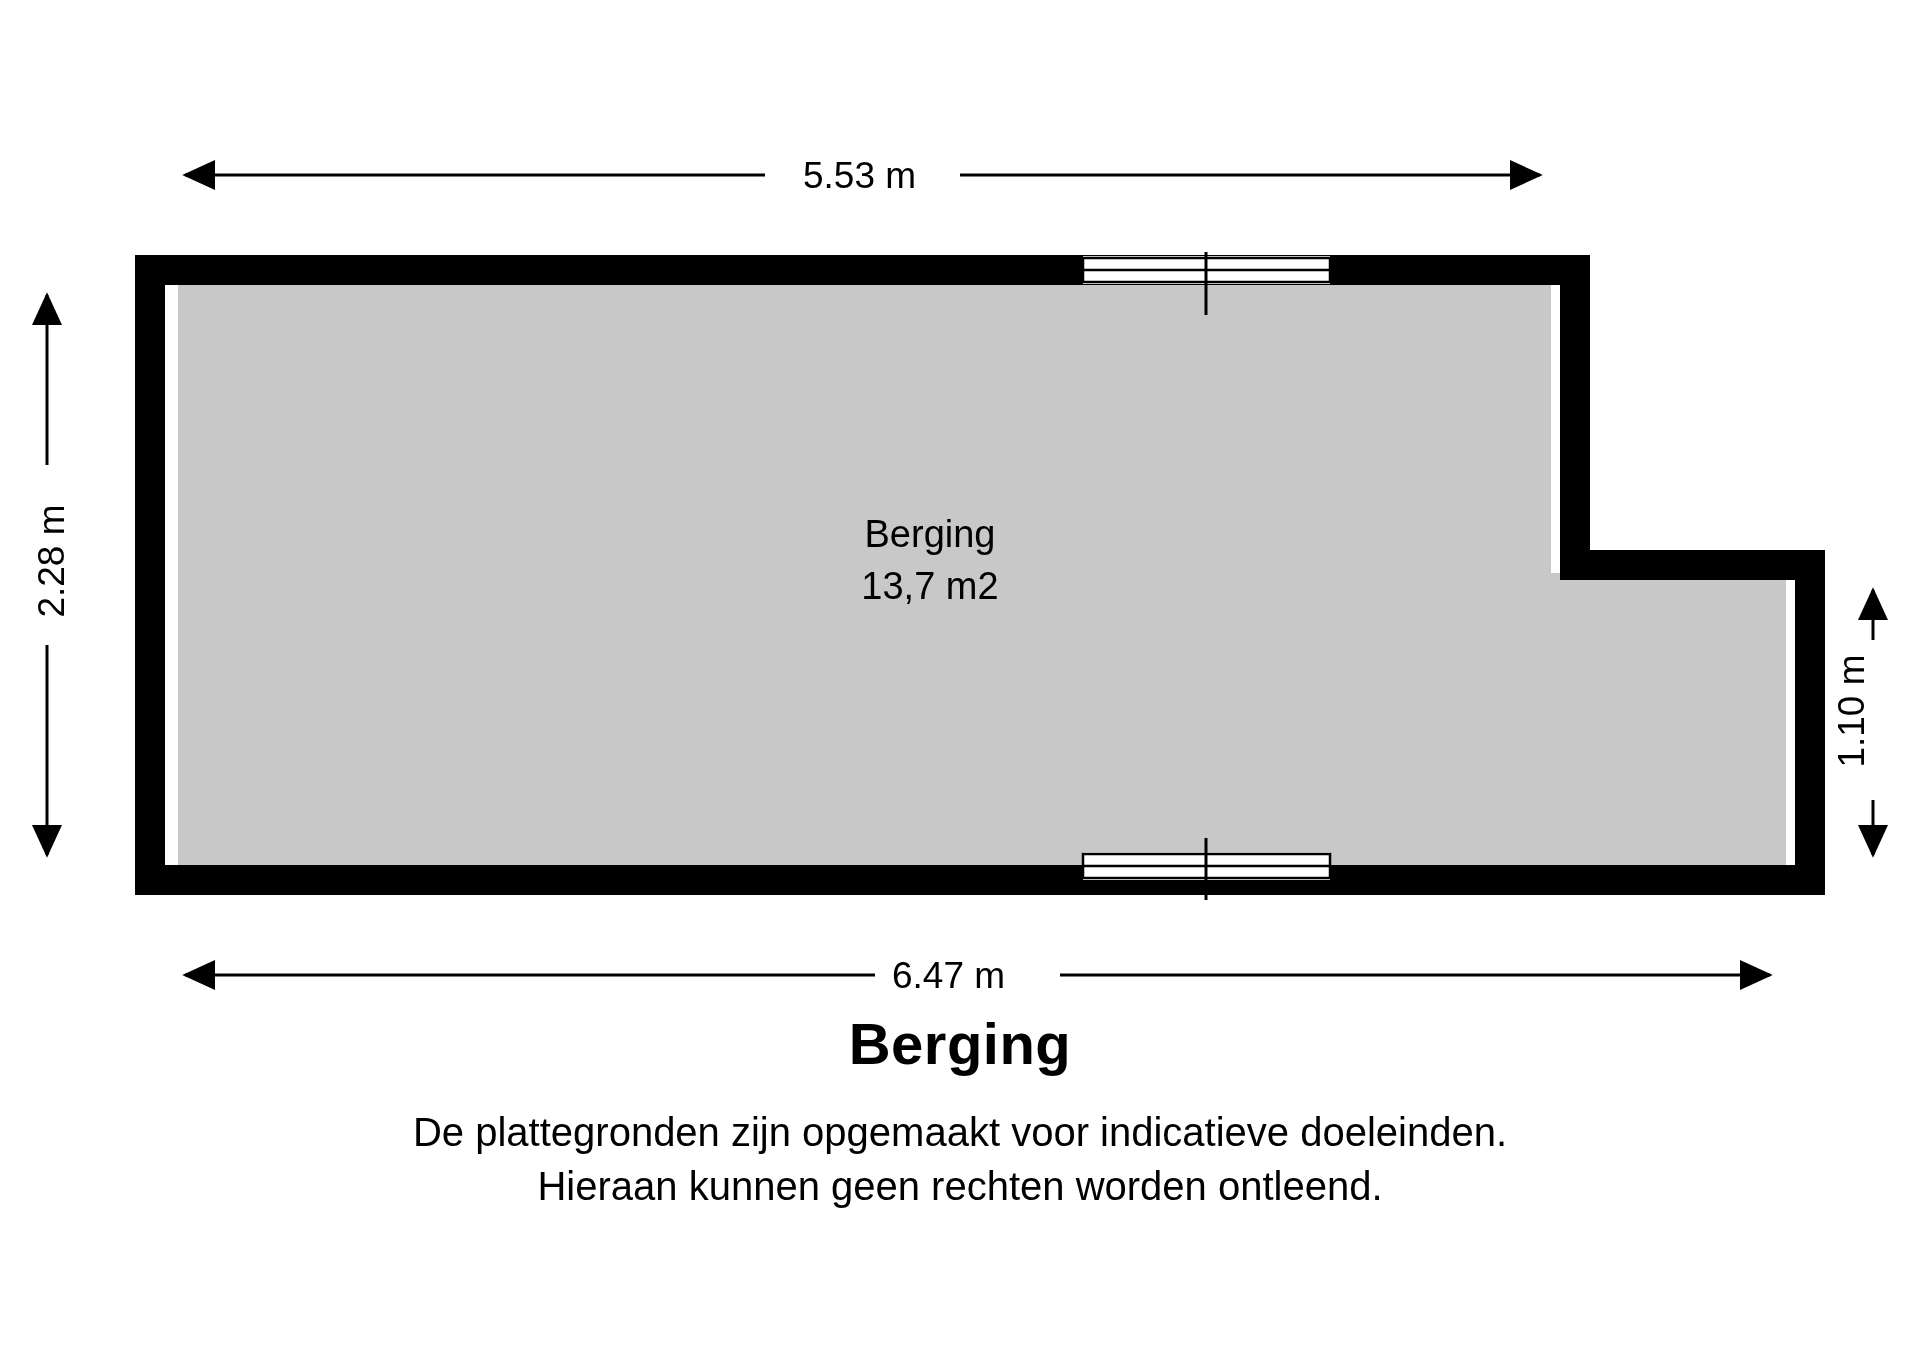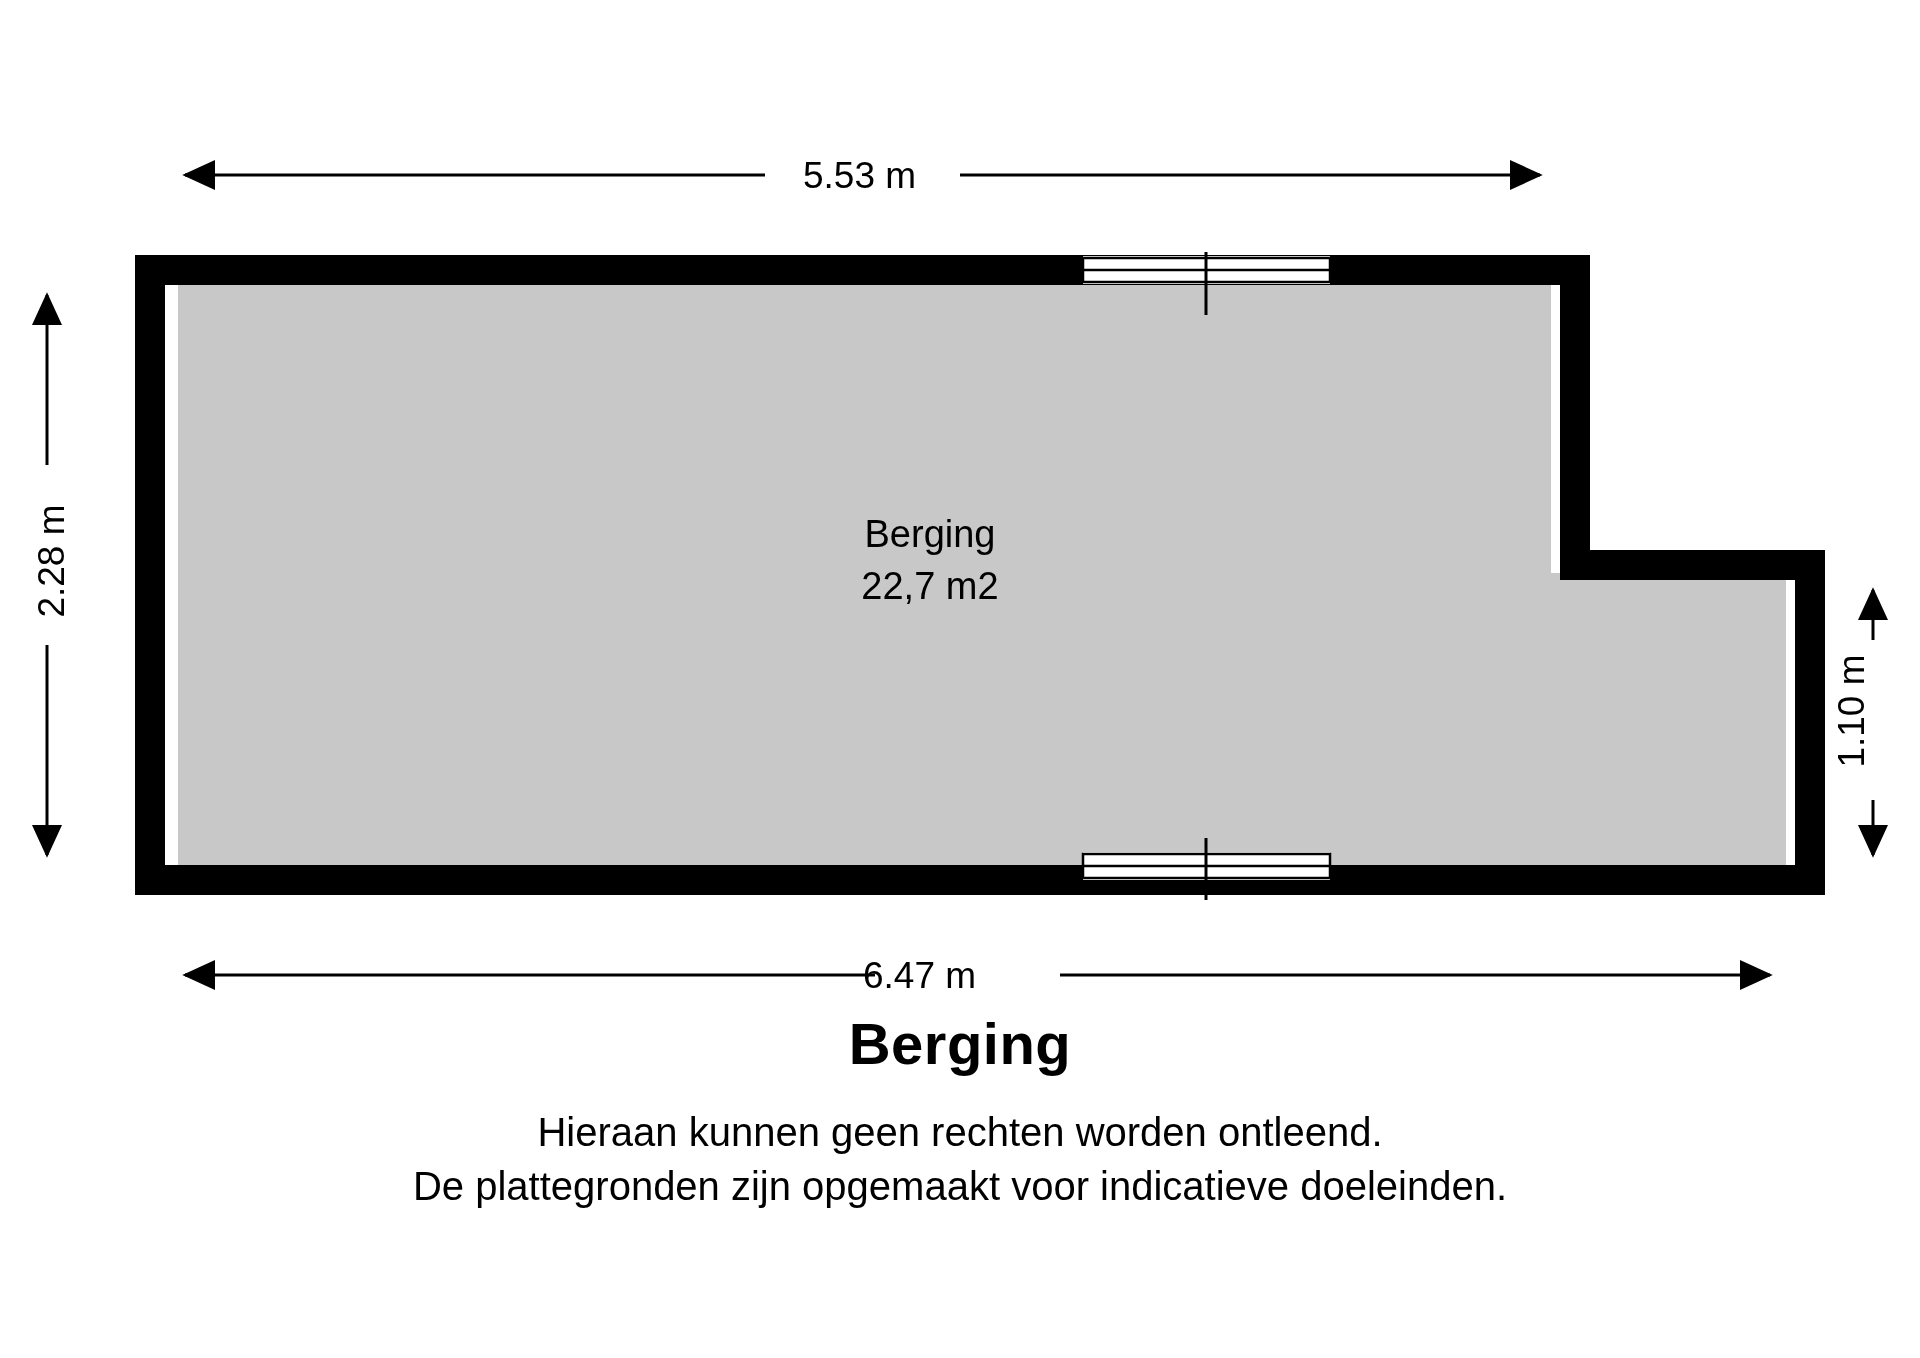--- a/index.html
+++ b/index.html
@@ -33,21 +33,21 @@
   }
 
   
   #dim-top-label {
     left: 790px;
     top: 155px;
     margin-left: 13px;
   }
   
   #dim-bottom-label {
-    left: 863px;
+    left: 892px;
     top: 955px;
   }
   
   #dim-left-label {
     left: -5px;
     top: 540px;
     transform: rotate(-90deg);
     transform-origin: center center;
   }
   
@@ -151,20 +151,20 @@
 <div class="dim-label" id="dim-top-label">5.53 m</div>
 
 <div class="dim-label" id="dim-bottom-label">6.47 m</div>
 
 <div class="dim-label" id="dim-left-label">2.28 m</div>
 
 <div class="dim-label" id="dim-right-label">1.10 m</div>
 
 <div class="room-label" id="room-name">Berging</div>
 
-<div class="room-label" id="room-area">22,7 m2</div>
+<div class="room-label" id="room-area">13,7 m2</div>
 
 <div id="plan-title">Berging</div>
 
 <div id="disclaimer">
+  <div>De plattegronden zijn opgemaakt voor indicatieve doeleinden.</div>
   <div>Hieraan kunnen geen rechten worden ontleend.</div>
-  <div>De plattegronden zijn opgemaakt voor indicatieve doeleinden.</div>
 </div>
 
 </body></html>

